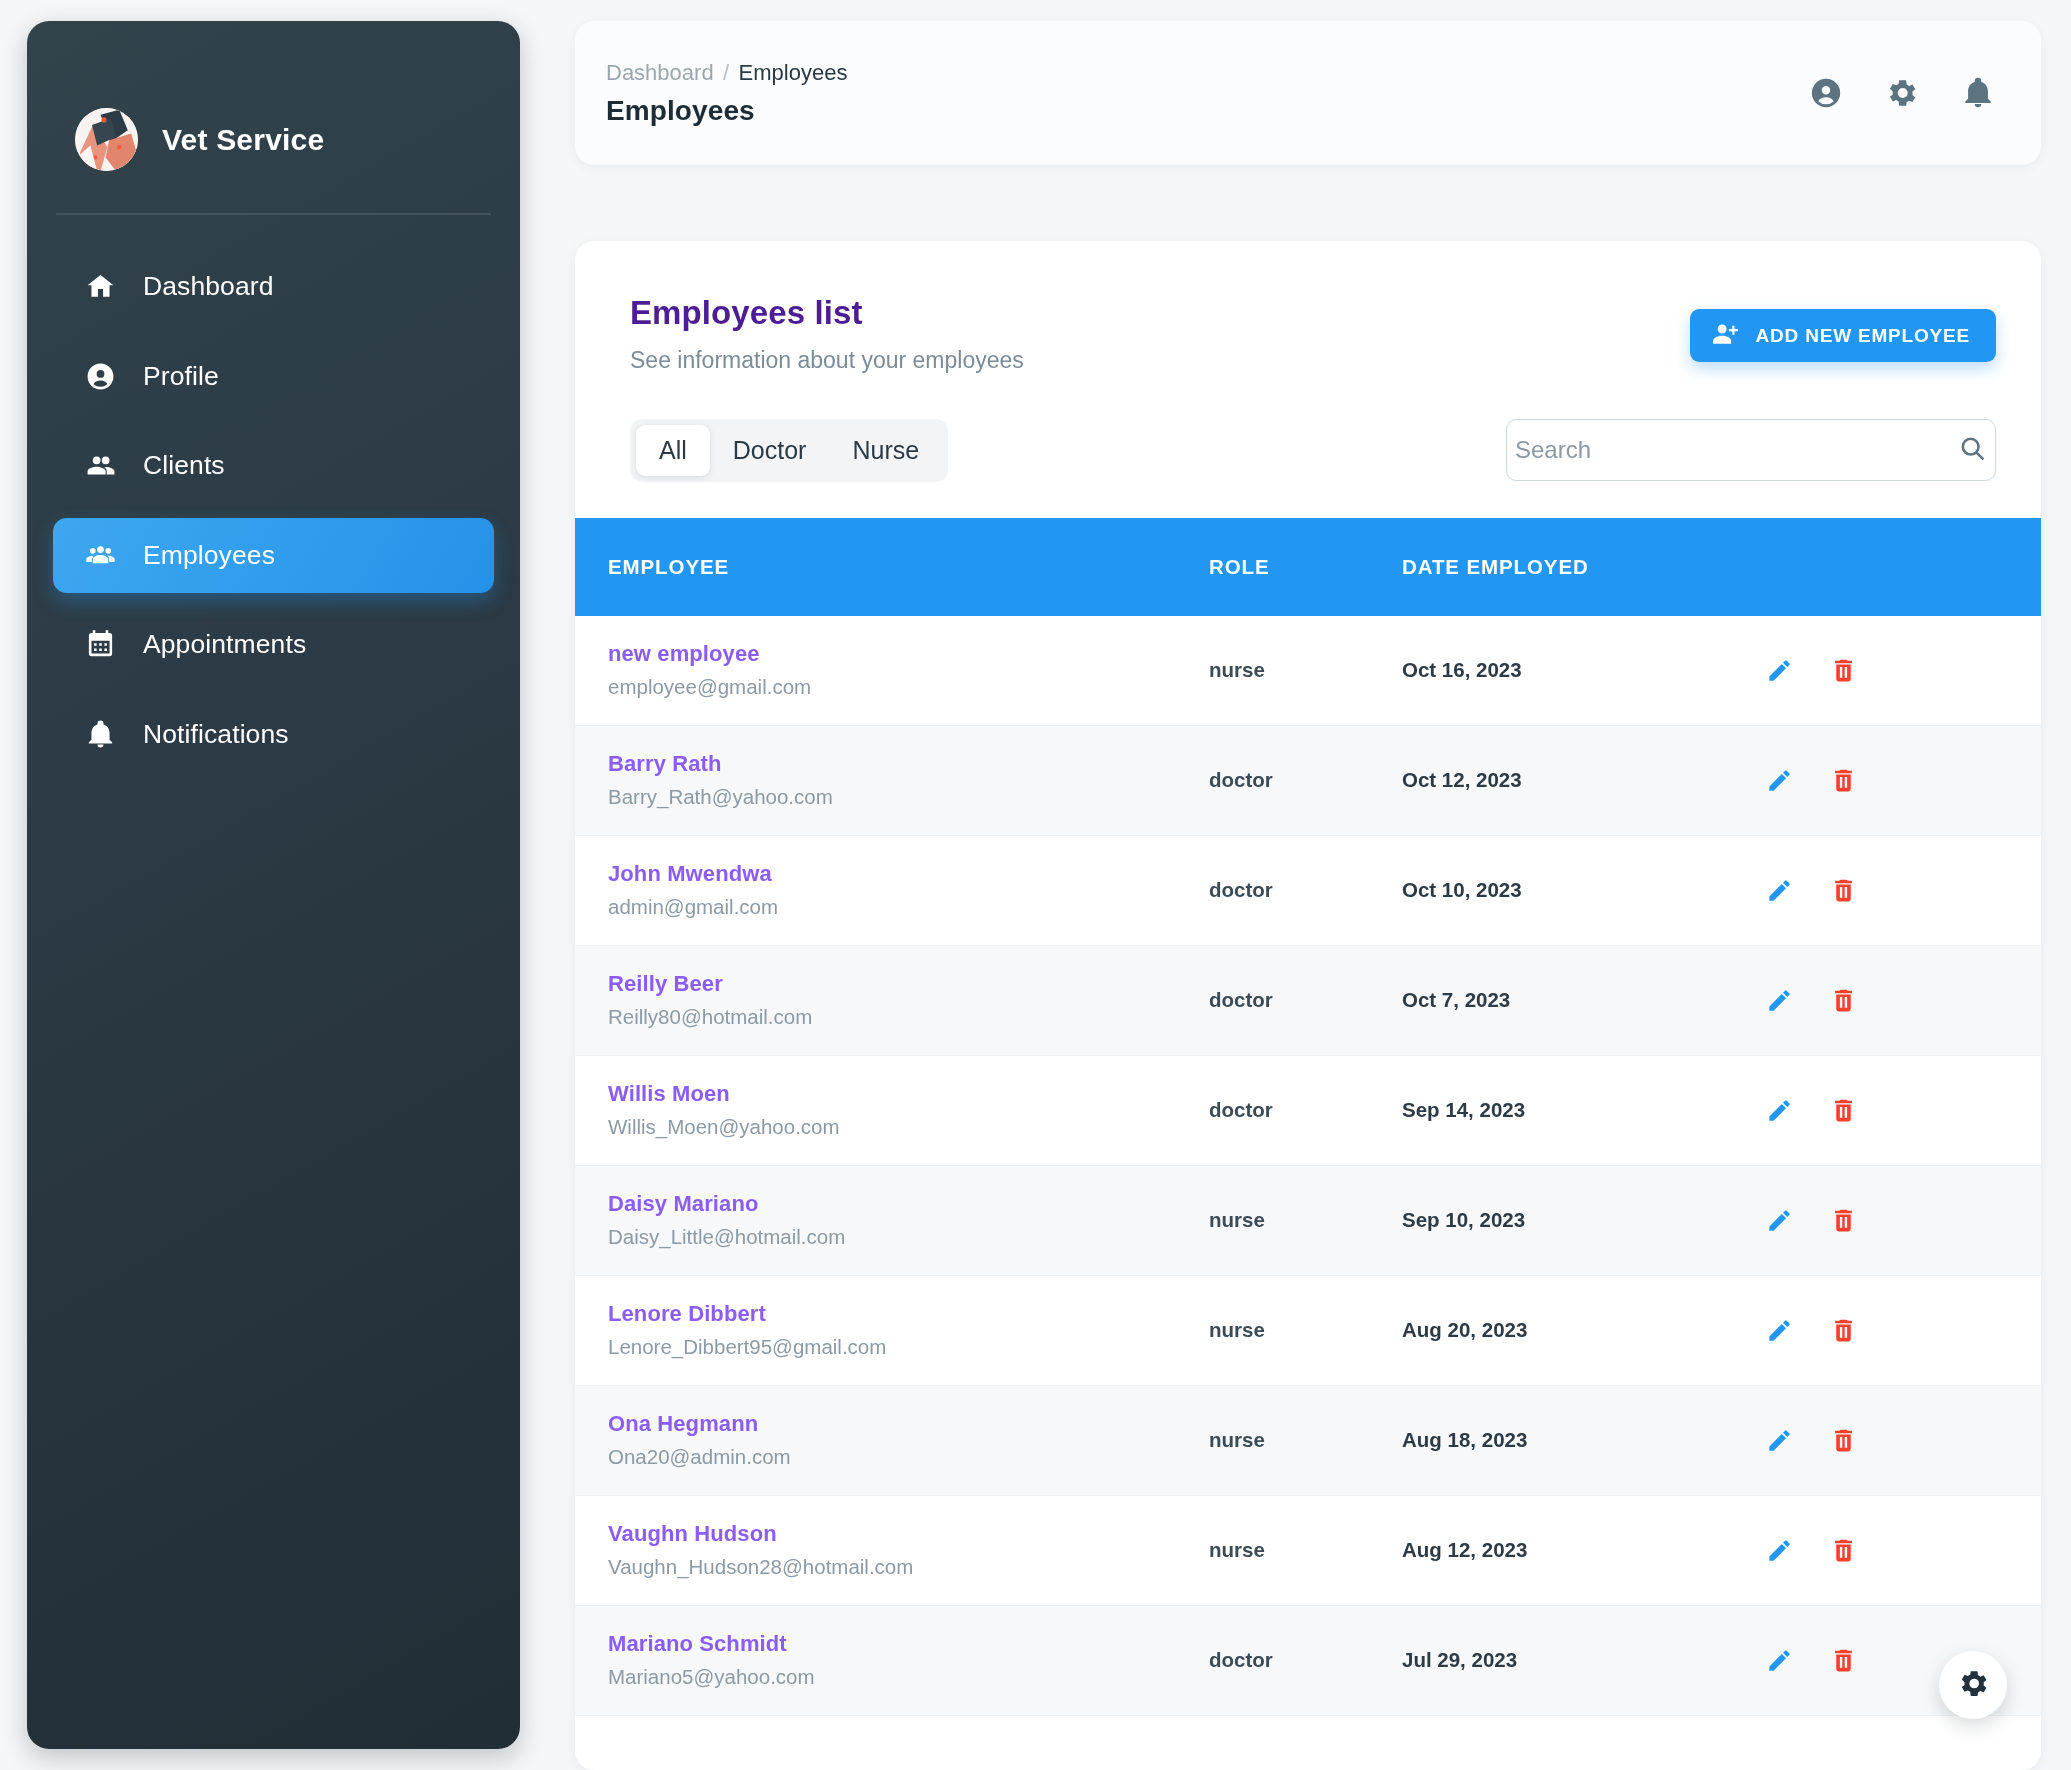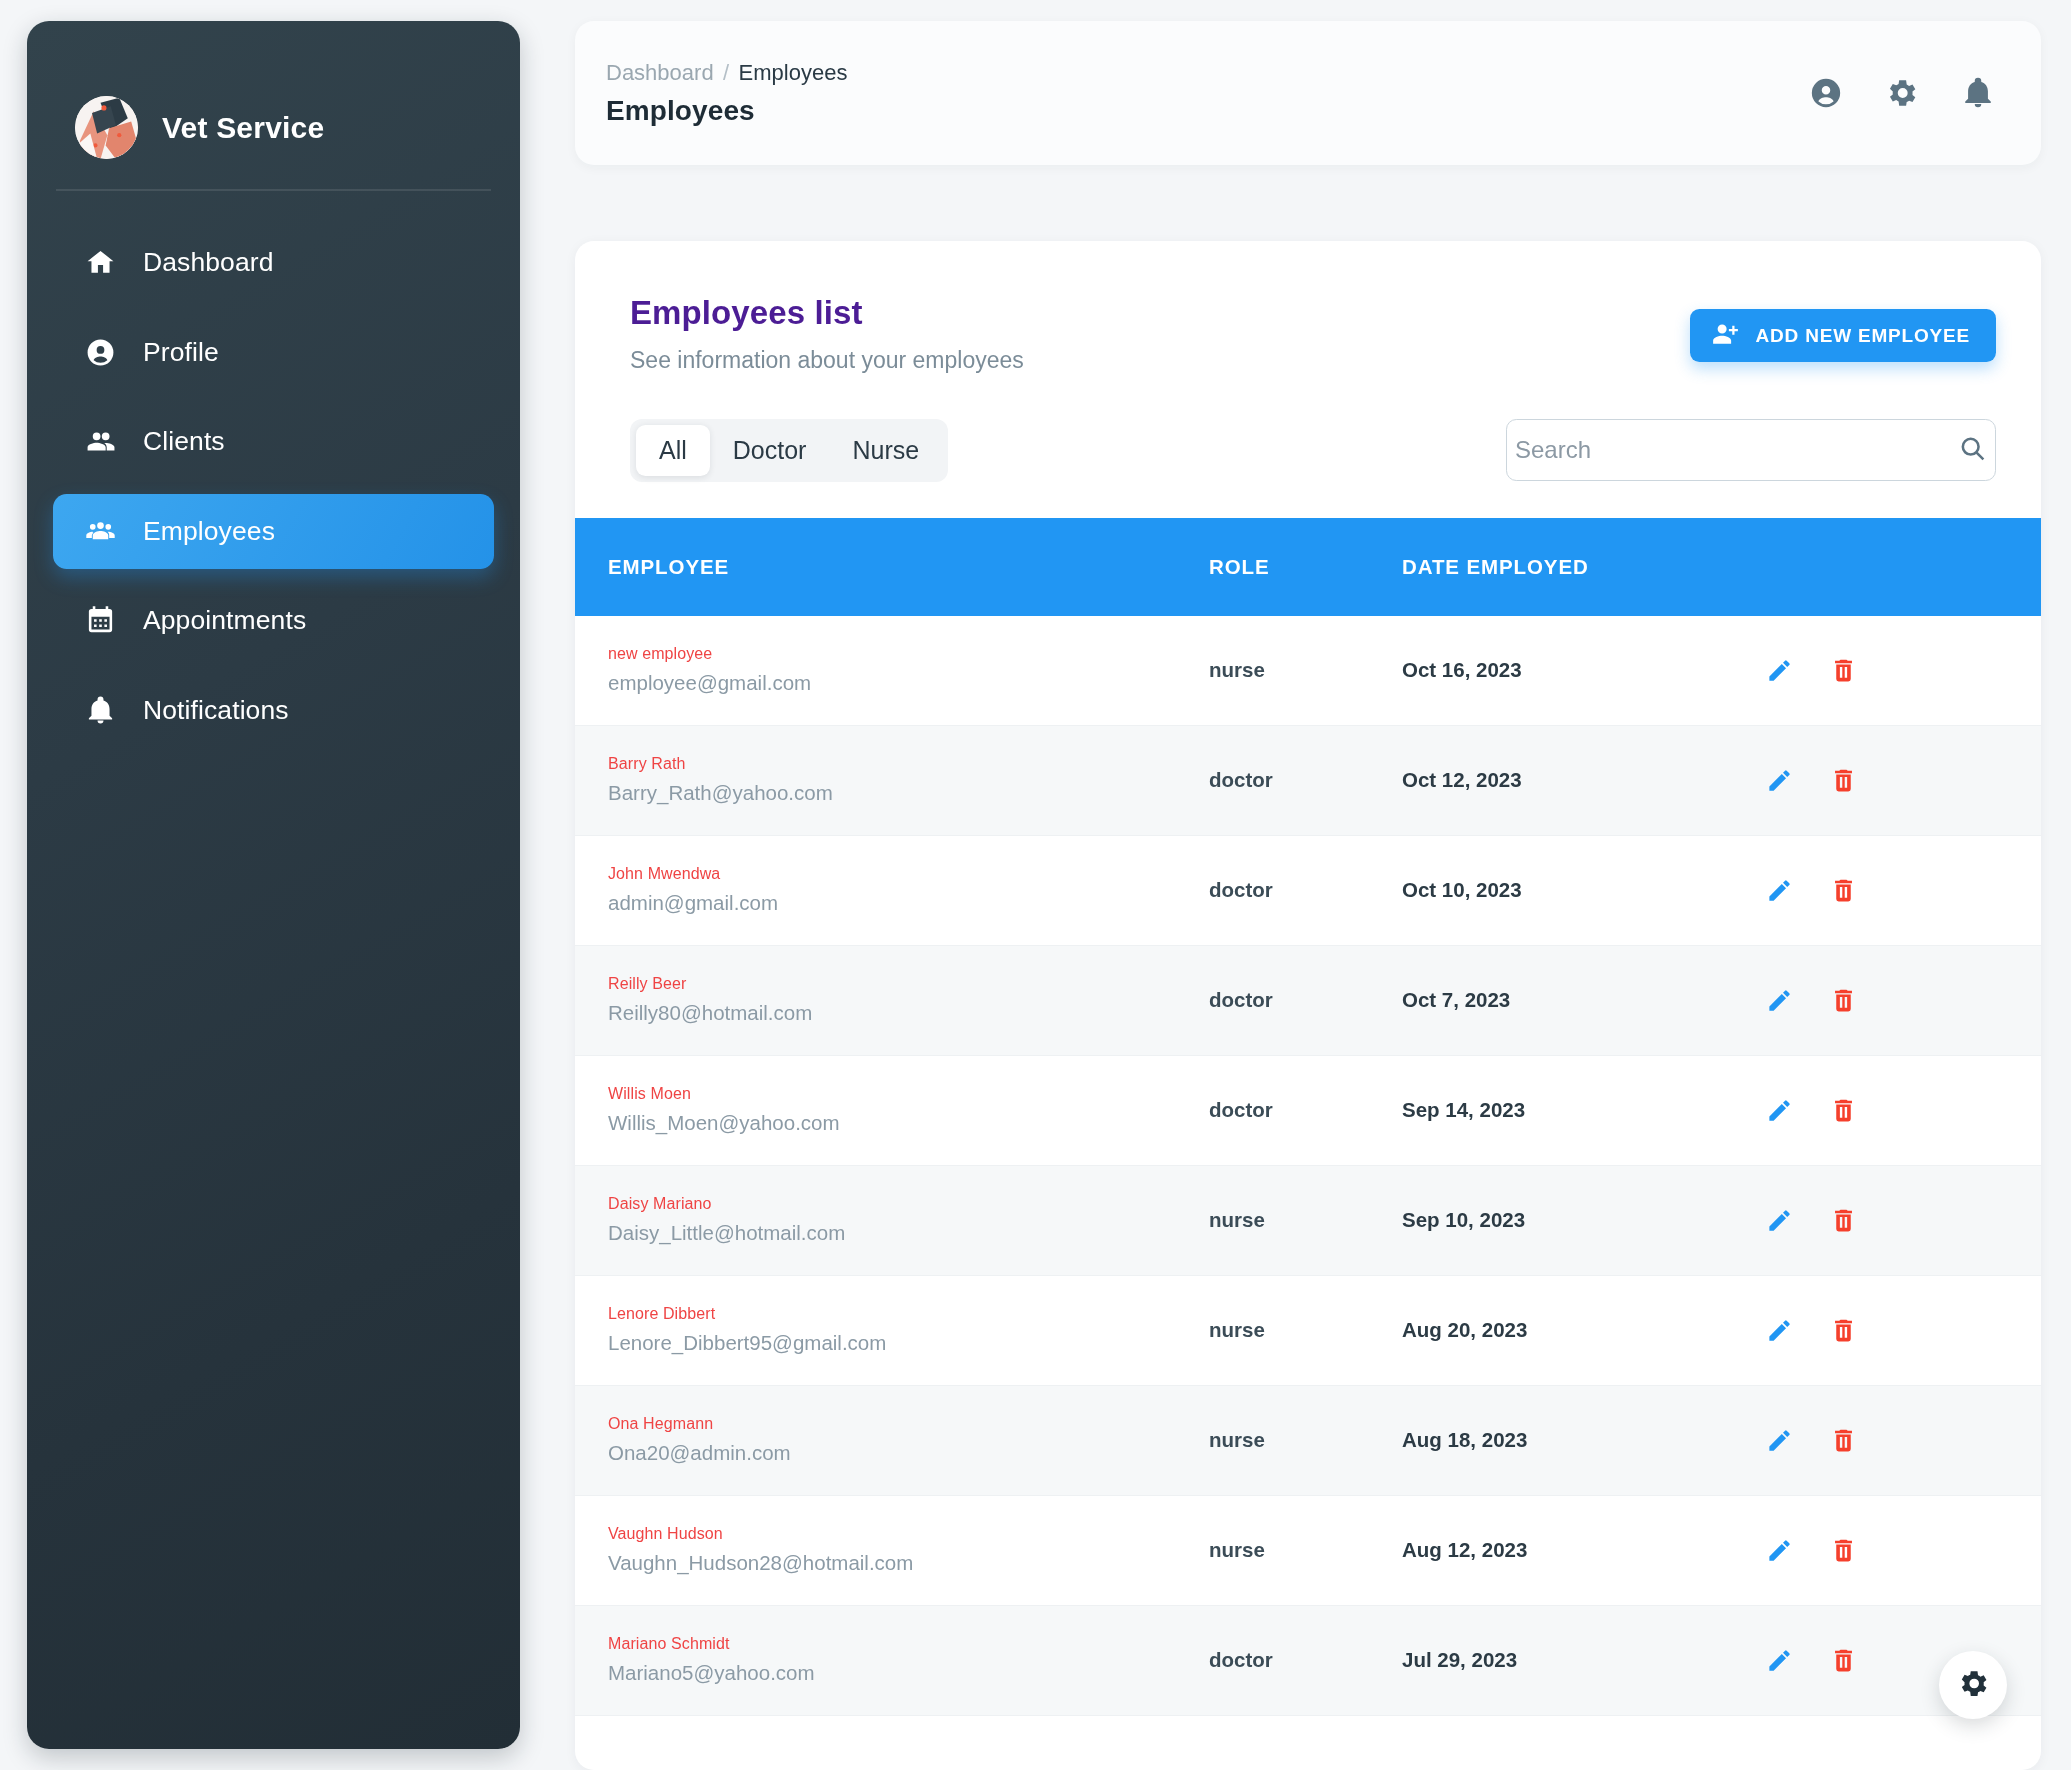--- a/index.html
+++ b/index.html
@@ -21,21 +21,21 @@
     width: 493px; height: 1728px;
     border-radius: 22px;
     background: linear-gradient(150deg, #32434c 0%, #2c3b45 38%, #26333c 72%, #222e36 100%);
     box-shadow: 0 8.6px 24px rgba(20,30,40,0.22);
     overflow: hidden;
   }
   .brand {
     display: flex; align-items: center;
     gap: 24px;
     padding: 45px 0 0 48px;
-    height: 168px;
+    height: 192px;
   }
   .brand-avatar {
     width: 63px; height: 63px; border-radius: 50%;
     flex: 0 0 63px;
     overflow: hidden;
     background: #f3eeec;
     position: relative;
   }
   .brand-avatar svg { display: block; width: 100%; height: 100%; }
   .brand-title {
@@ -199,21 +199,21 @@
   .col-act { flex: 1 1 auto; display: flex; align-items: center; gap: 30px; }
 
   .trow {
     display: flex; align-items: center;
     height: 110px;
     border-bottom: 0.9px solid #eef1f3;
     background: #ffffff;
   }
   .trow.alt { background: #f6f8f9; }
   .emp-name {
-    font-size: 16px; font-weight: 400; color: #ef4444; letter-spacing: 0.1px;
+    font-size: 22px; font-weight: 700; color: #8b5cf6; letter-spacing: 0.1px;
   }
   .emp-mail {
     margin-top: 8.6px;
     font-size: 20.5px; color: #8b9aa5; font-weight: 400;
   }
   .cell-role { font-size: 20.5px; font-weight: 700; color: #3b4c57; }
   .cell-date { font-size: 20.5px; font-weight: 700; color: #2c3b45; }
   .act-btn { width: 34px; height: 34px; display: flex; align-items: center; justify-content: center; cursor: pointer; }
   .act-btn.edit svg { width: 27px; height: 27px; fill: #2196f3; }
   .act-btn.del svg { width: 29px; height: 29px; fill: #f5402c; }

